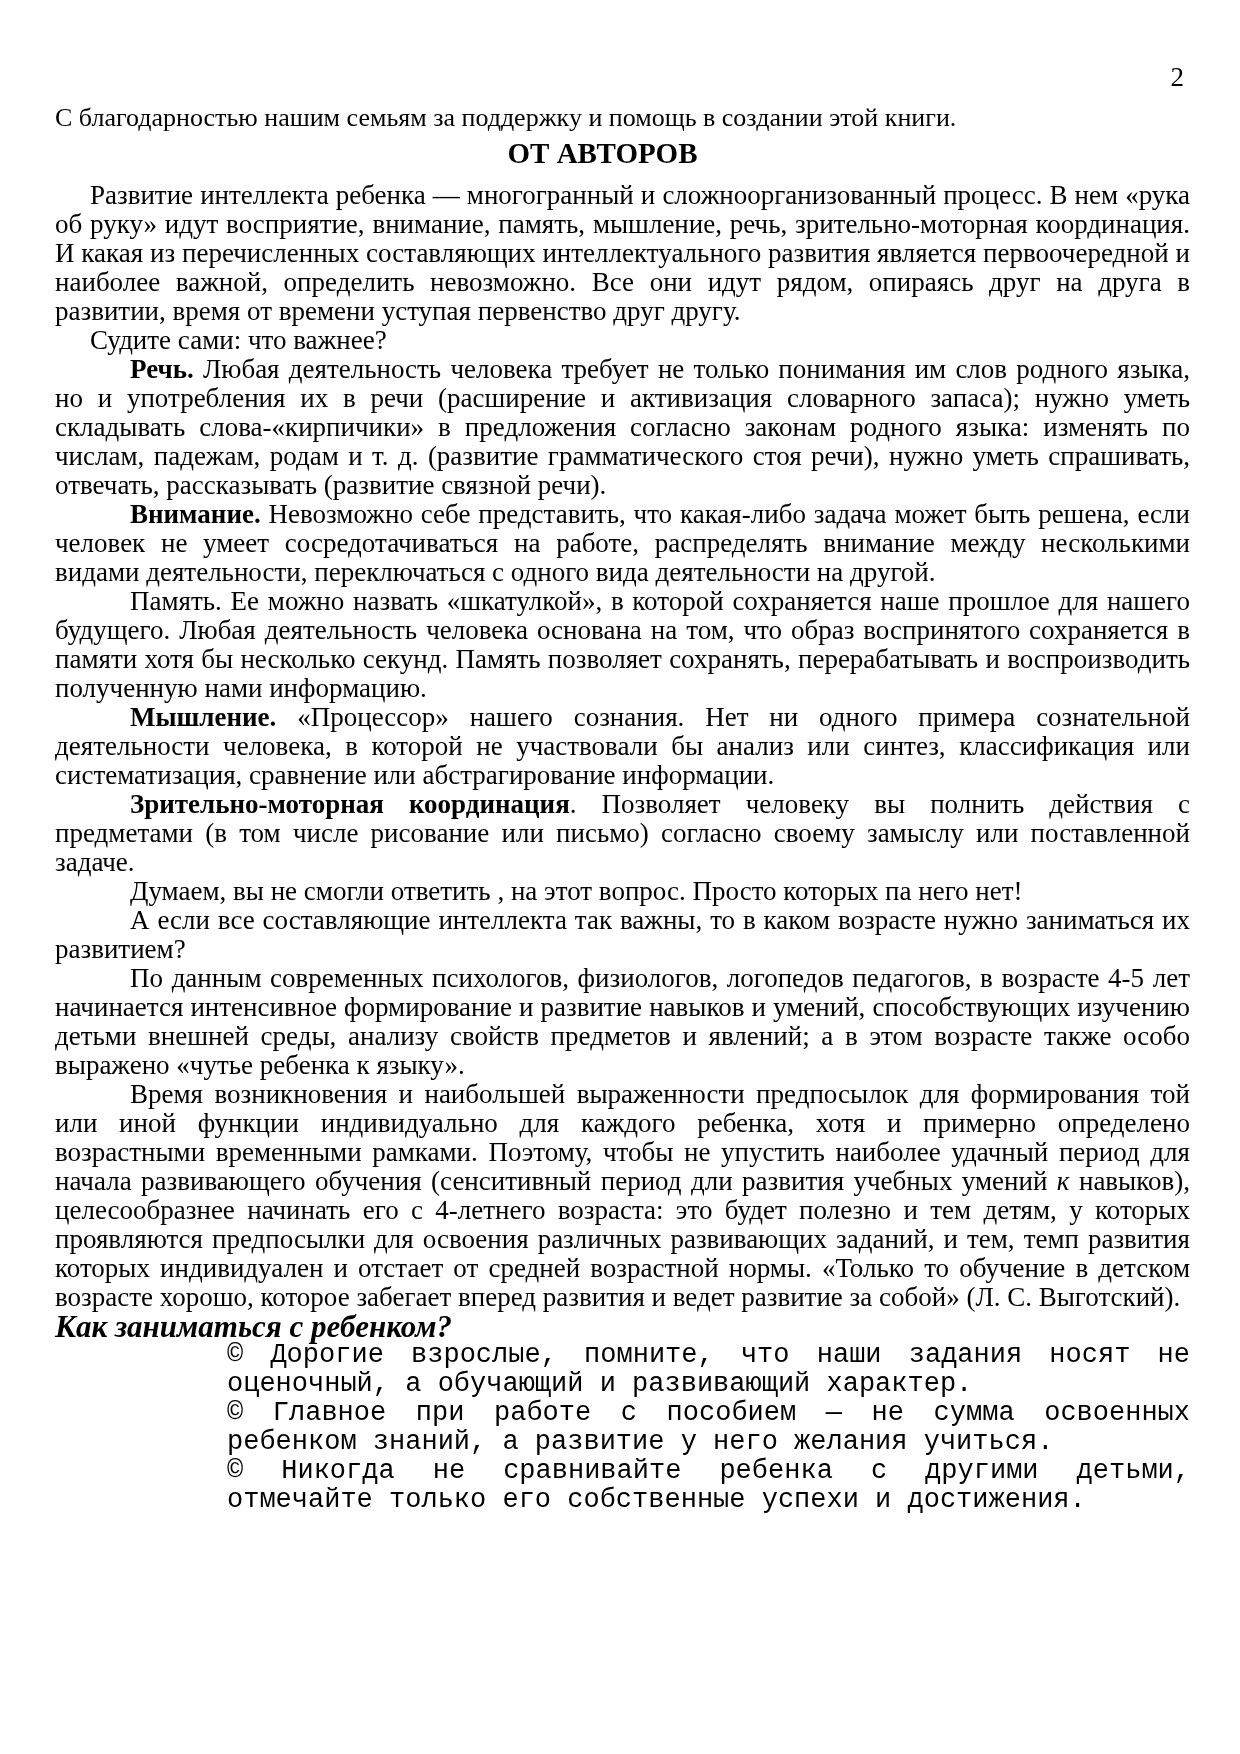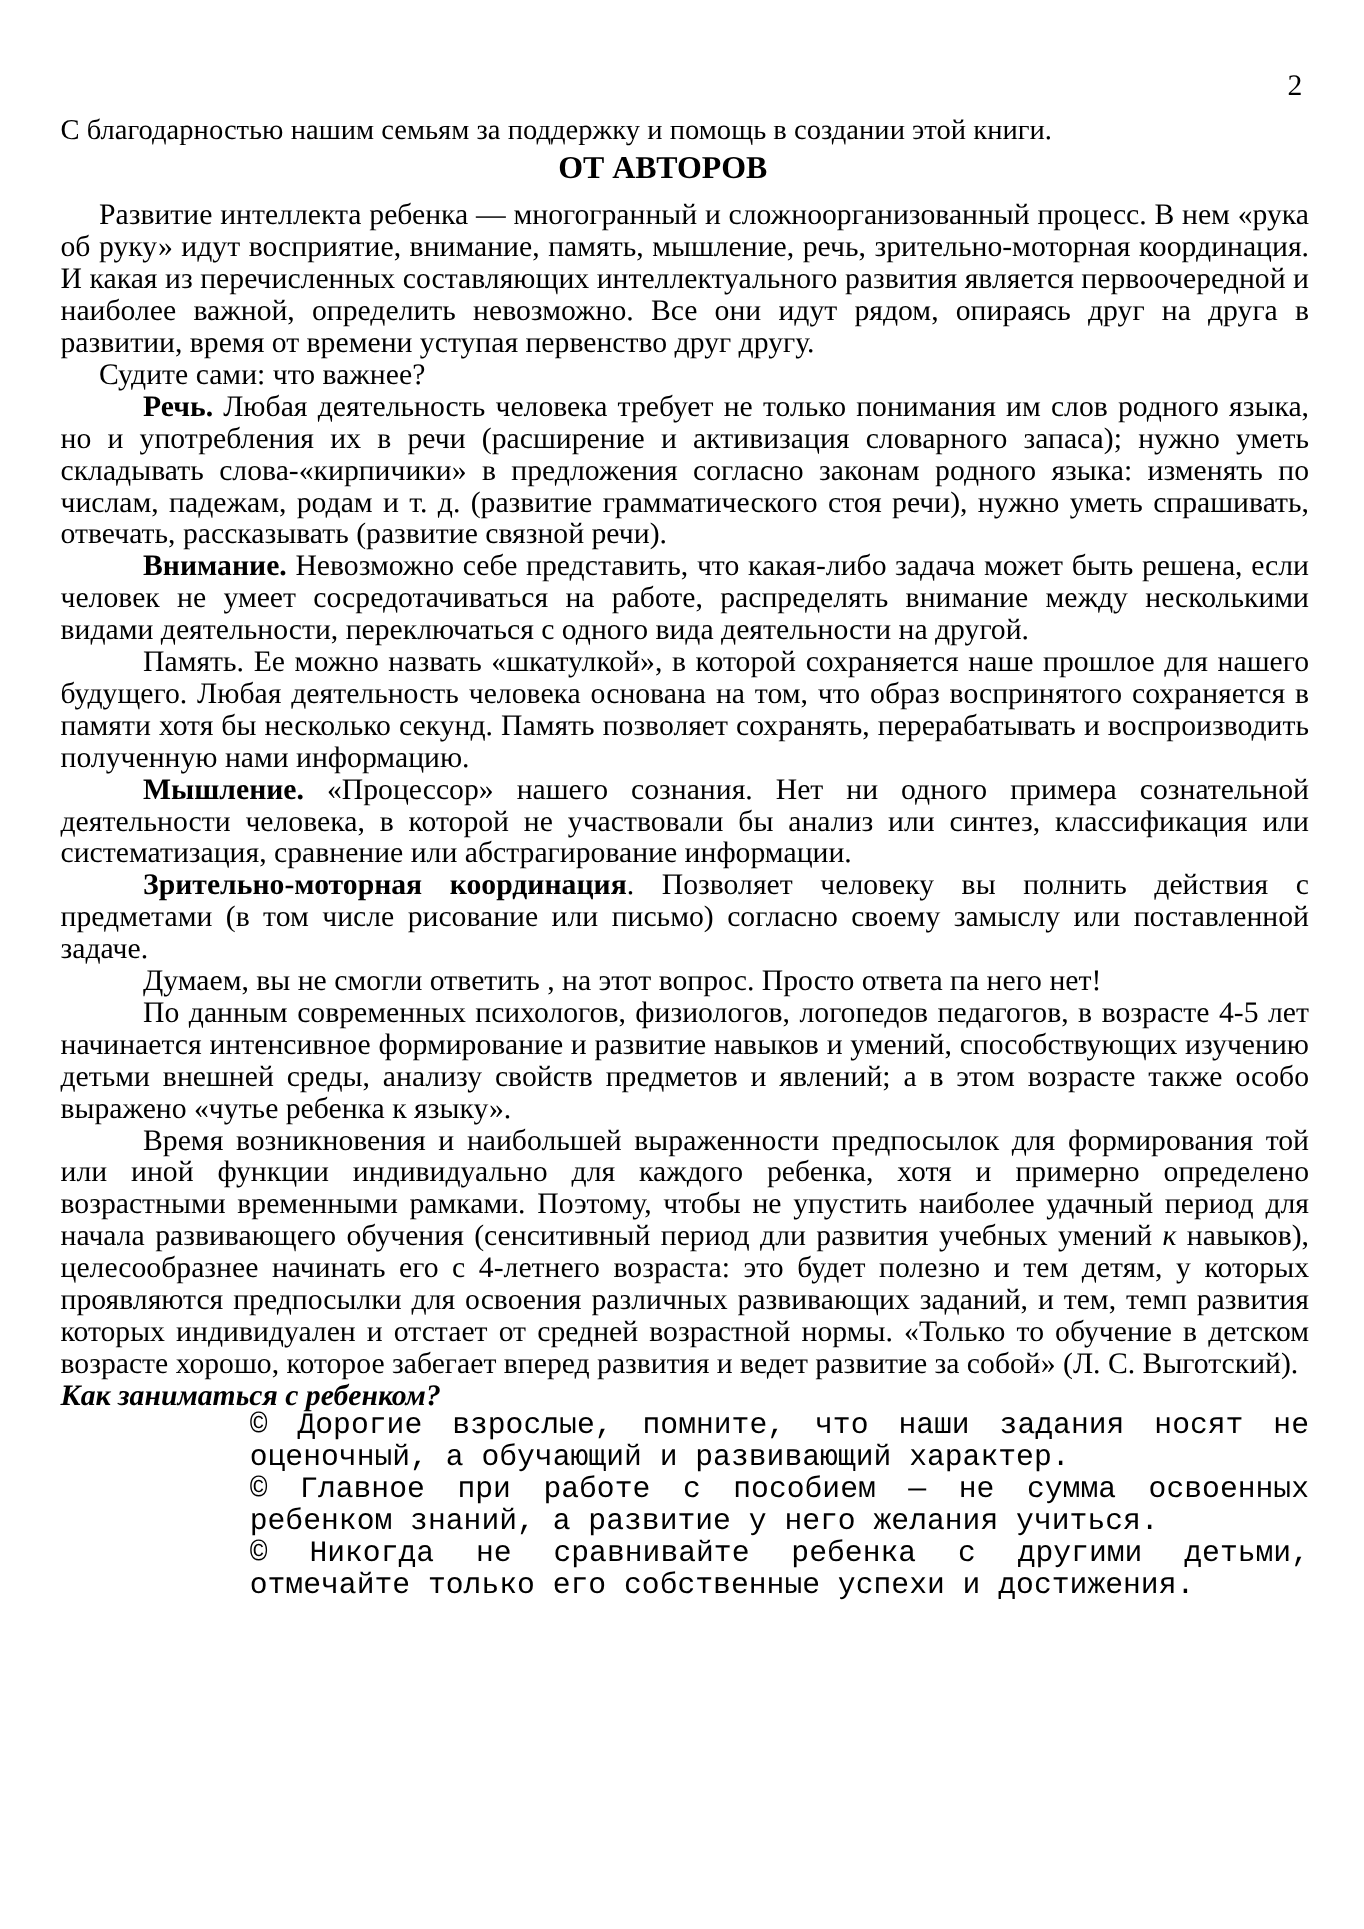--- a/index.html
+++ b/index.html
@@ -46,21 +46,21 @@
     font-size: 27px;
     line-height: 29px;
   }
   .indent-small { text-indent: 35px; }
   .indent-large { text-indent: 75px; }
   .seg-bold   { font-weight: bold; }
   .seg-italic { font-style: italic; }
   .seg-normal { }
   .section-heading {
     margin: 0;
-    font-size: 27px;
+    font-size: 31px;
     line-height: 29px;
     font-weight: bold;
     font-style: italic;
   }
   .bullet-list {
     margin-left: 172px;
   }
   .bullet-item {
     text-align: justify;
     font-size: 27px;
@@ -81,21 +81,22 @@
   <div class="authors-heading">ОТ АВТОРОВ</div>
 
   <div id="paragraphs">
       <p class="para indent-small"><span class="seg-normal">Развитие интеллекта ребенка — многогранный и сложноорганизованный процесс. В нем «рука об руку» идут восприятие, внимание, память, мышление, речь, зрительно-моторная координация. И какая из перечисленных составляющих интеллектуального развития является первоочередной и наиболее важной, определить невозможно. Все они идут рядом, опираясь друг на друга в развитии, время от времени уступая первенство друг другу.</span></p>
       <p class="para indent-small"><span class="seg-normal">Судите сами: что важнее?</span></p>
       <p class="para indent-large"><span class="seg-bold">Речь.</span><span class="seg-normal"> Любая деятельность человека требует не только понимания им слов родного языка, но и употребления их в речи (расширение и активизация словарного запаса); нужно уметь складывать слова-«кирпичики» в предложения согласно законам родного языка: изменять по числам, падежам, родам и т. д. (развитие грамматического стоя речи), нужно уметь спрашивать, отвечать, рассказывать (развитие связной речи).</span></p>
       <p class="para indent-large"><span class="seg-bold">Внимание.</span><span class="seg-normal"> Невозможно себе представить, что какая-либо задача может быть решена, если человек не умеет сосредотачиваться на работе, распределять внимание между несколькими видами деятельности, переключаться с одного вида деятельности на другой.</span></p>
       <p class="para indent-large"><span class="seg-normal">Память. Ее можно назвать «шкатулкой», в которой сохраняется наше прошлое для нашего будущего. Любая деятельность человека основана на том, что образ воспринятого сохраняется в памяти хотя бы несколько секунд. Память позволяет сохранять, перерабатывать и воспроизводить полученную нами информацию.</span></p>
       <p class="para indent-large"><span class="seg-bold">Мышление.</span><span class="seg-normal"> «Процессор» нашего сознания. Нет ни одного примера сознательной деятельности человека, в которой не участвовали бы анализ или синтез, классификация или систематизация, сравнение или абстрагирование информации.</span></p>
       <p class="para indent-large"><span class="seg-bold">Зрительно-моторная координация</span><span class="seg-normal">. Позволяет человеку вы полнить действия с предметами (в том числе рисование или письмо) согласно своему замыслу или поставленной задаче.</span></p>
-      <p class="para indent-large"><span class="seg-normal">Думаем, вы не смогли ответить , на этот вопрос. Просто ответа па него нет!</span></p>
+      <p class="para indent-large"><span class="seg-normal">Думаем, вы не смогли ответить , на этот вопрос. Просто которых па него нет!</span></p>
+      <p class="para indent-large"><span class="seg-normal">А если все составляющие интеллекта так важны, то в каком возрасте нужно заниматься их развитием?</span></p>
       <p class="para indent-large"><span class="seg-normal">По данным современных психологов, физиологов, логопедов педагогов, в возрасте 4-5 лет начинается интенсивное формирование и развитие навыков и умений, способствующих изучению детьми внешней среды, анализу свойств предметов и явлений; а в этом возрасте также особо выражено «чутье ребенка к языку».</span></p>
       <p class="para indent-large"><span class="seg-normal">Время возникновения и наибольшей выраженности предпосылок для формирования той или иной функции индивидуально для каждого ребенка, хотя и примерно определено возрастными временными рамками. Поэтому, чтобы не упустить наиболее удачный период для начала развивающего обучения (сенситивный период дли развития учебных умений </span><span class="seg-italic">к</span><span class="seg-normal"> навыков), целесообразнее начинать его с 4-летнего возраста: это будет полезно и тем детям, у которых проявляются предпосылки для освоения различных развивающих заданий, и тем, темп развития которых индивидуален и отстает от средней возрастной нормы. «Только то обучение в детском возрасте хорошо, которое забегает вперед развития и ведет развитие за собой» (Л. С. Выготский).</span></p>
     </div>
 
   <div class="section-heading">Как заниматься с ребенком?</div>
 
   <div id="bullet-list" class="bullet-list">
       <div class="bullet-item"><span class="bullet-symbol">© </span><span>Дорогие взрослые, помните, что наши задания носят не оценочный, а обучающий и развивающий характер.</span></div>
       <div class="bullet-item"><span class="bullet-symbol">© </span><span>Главное при работе с пособием — не сумма освоенных ребенком знаний, а развитие у него желания учиться.</span></div>
       <div class="bullet-item"><span class="bullet-symbol">© </span><span>Никогда не сравнивайте ребенка с другими детьми, отмечайте только его собственные успехи и достижения.</span></div>

